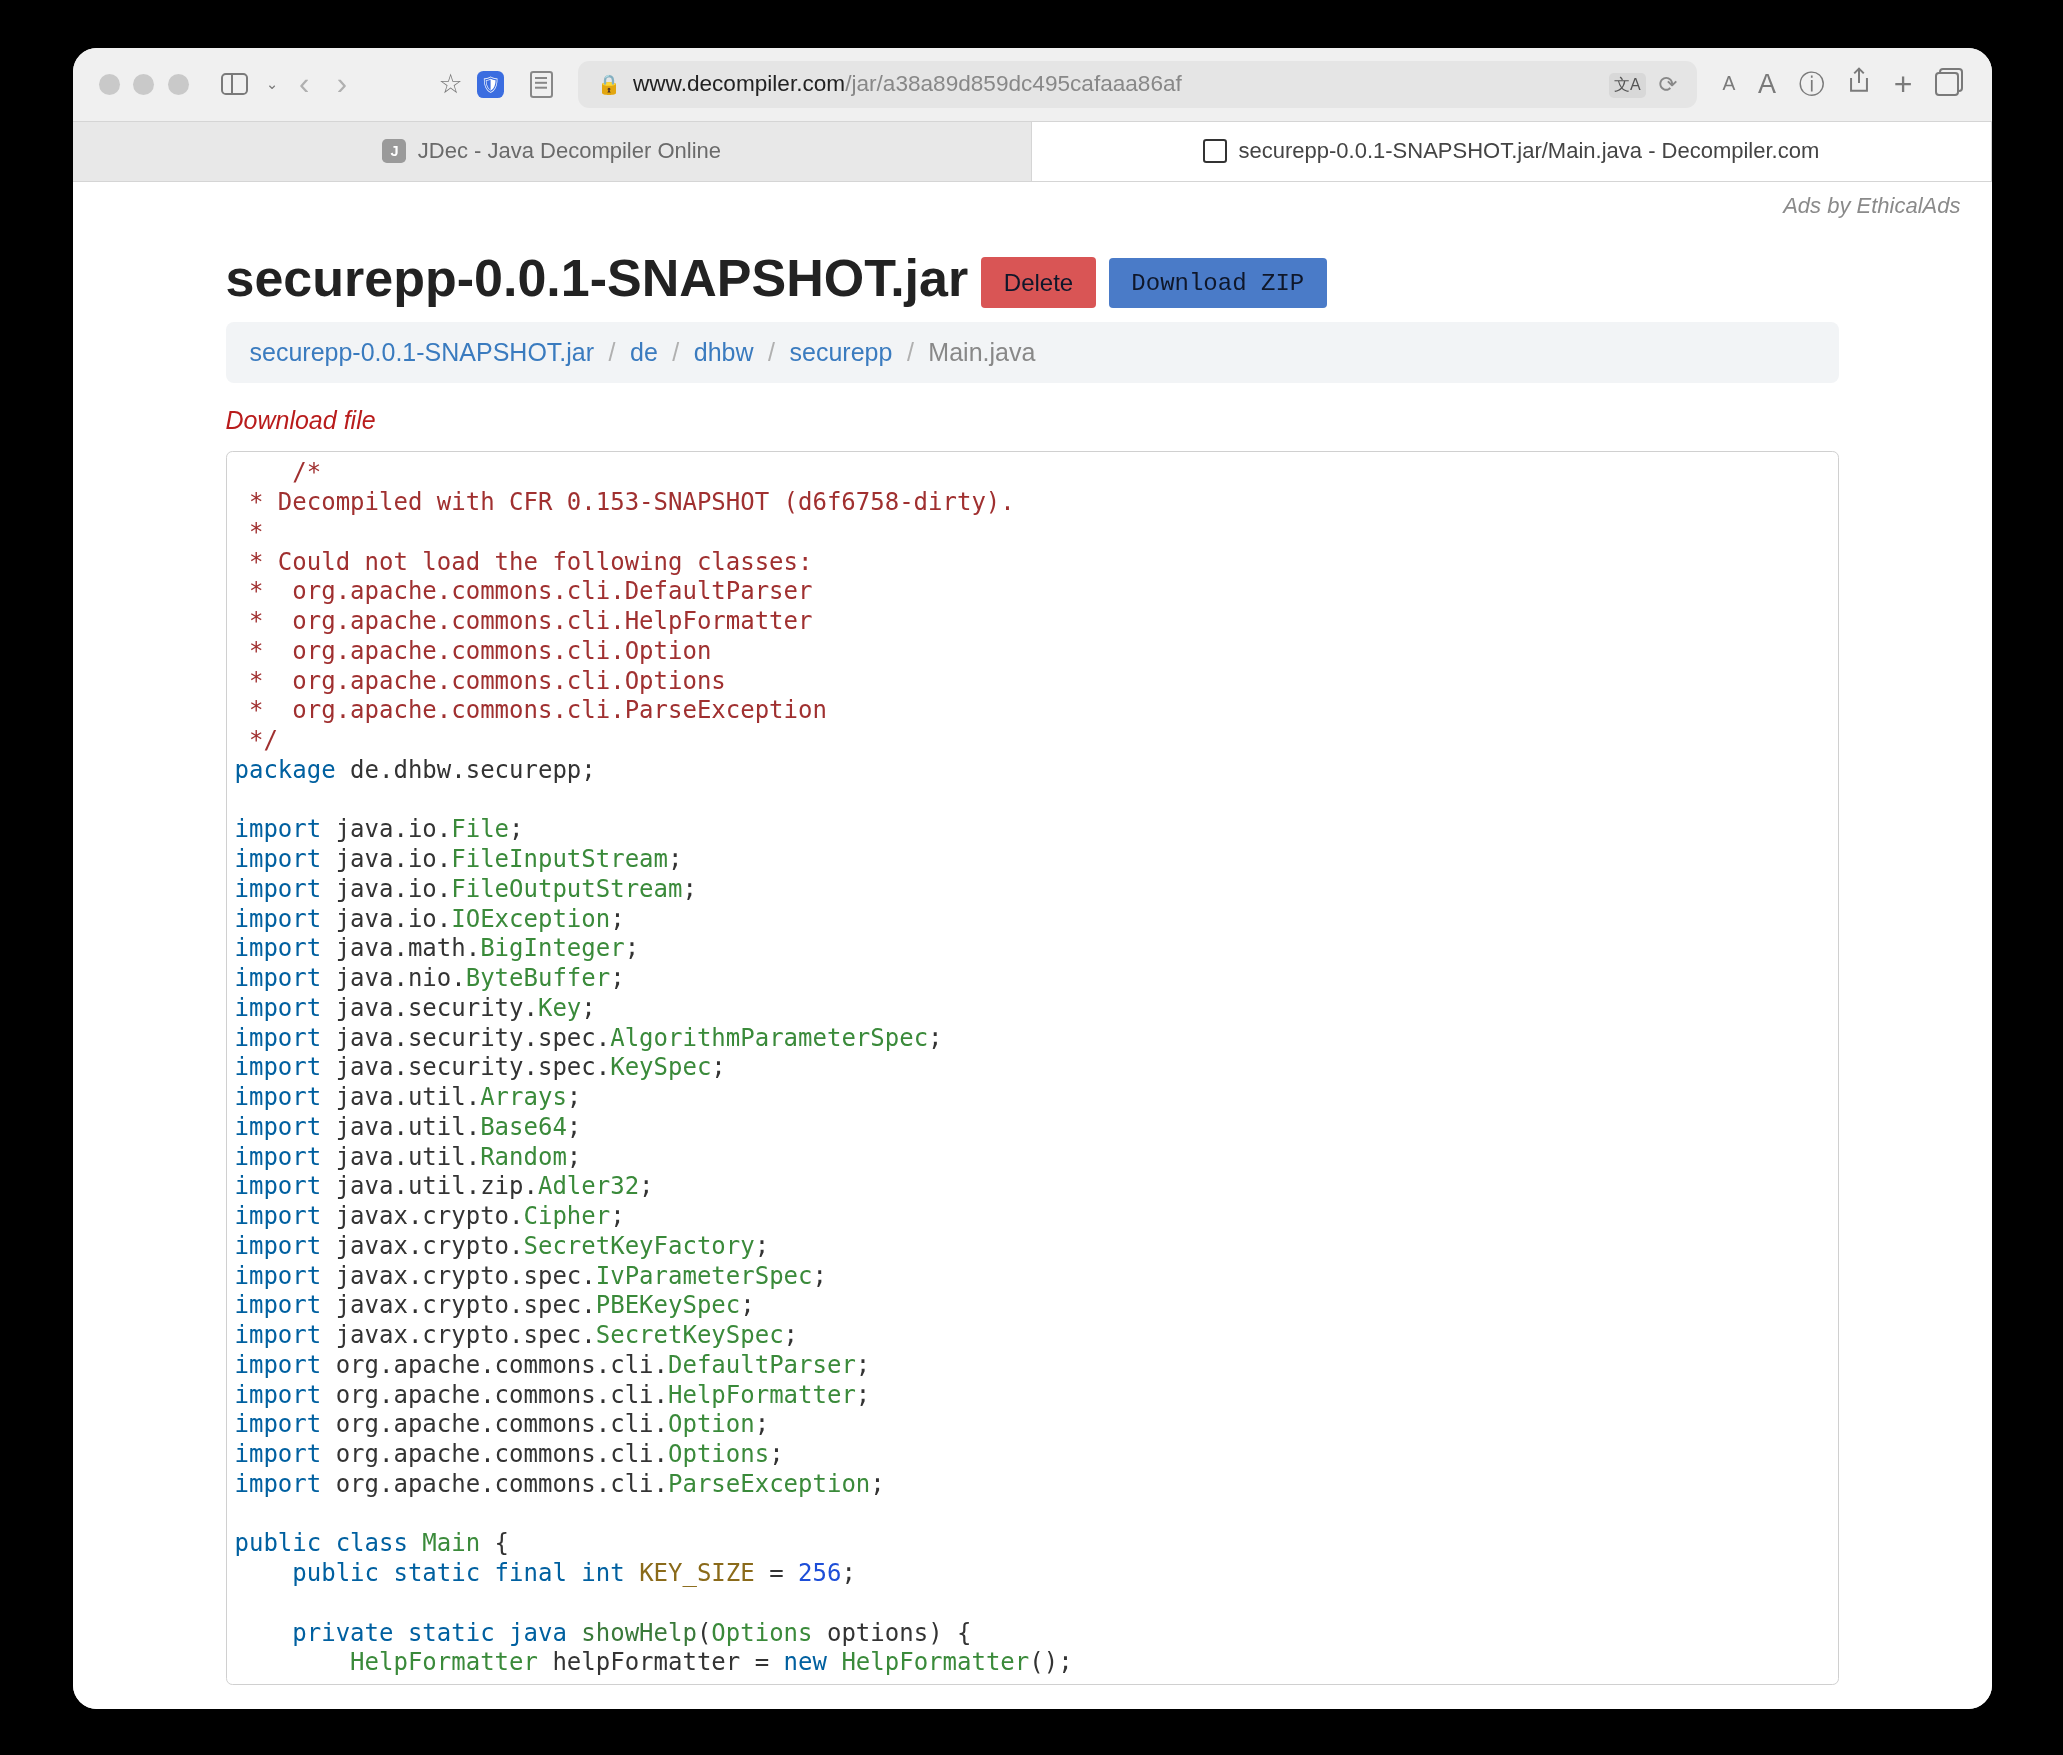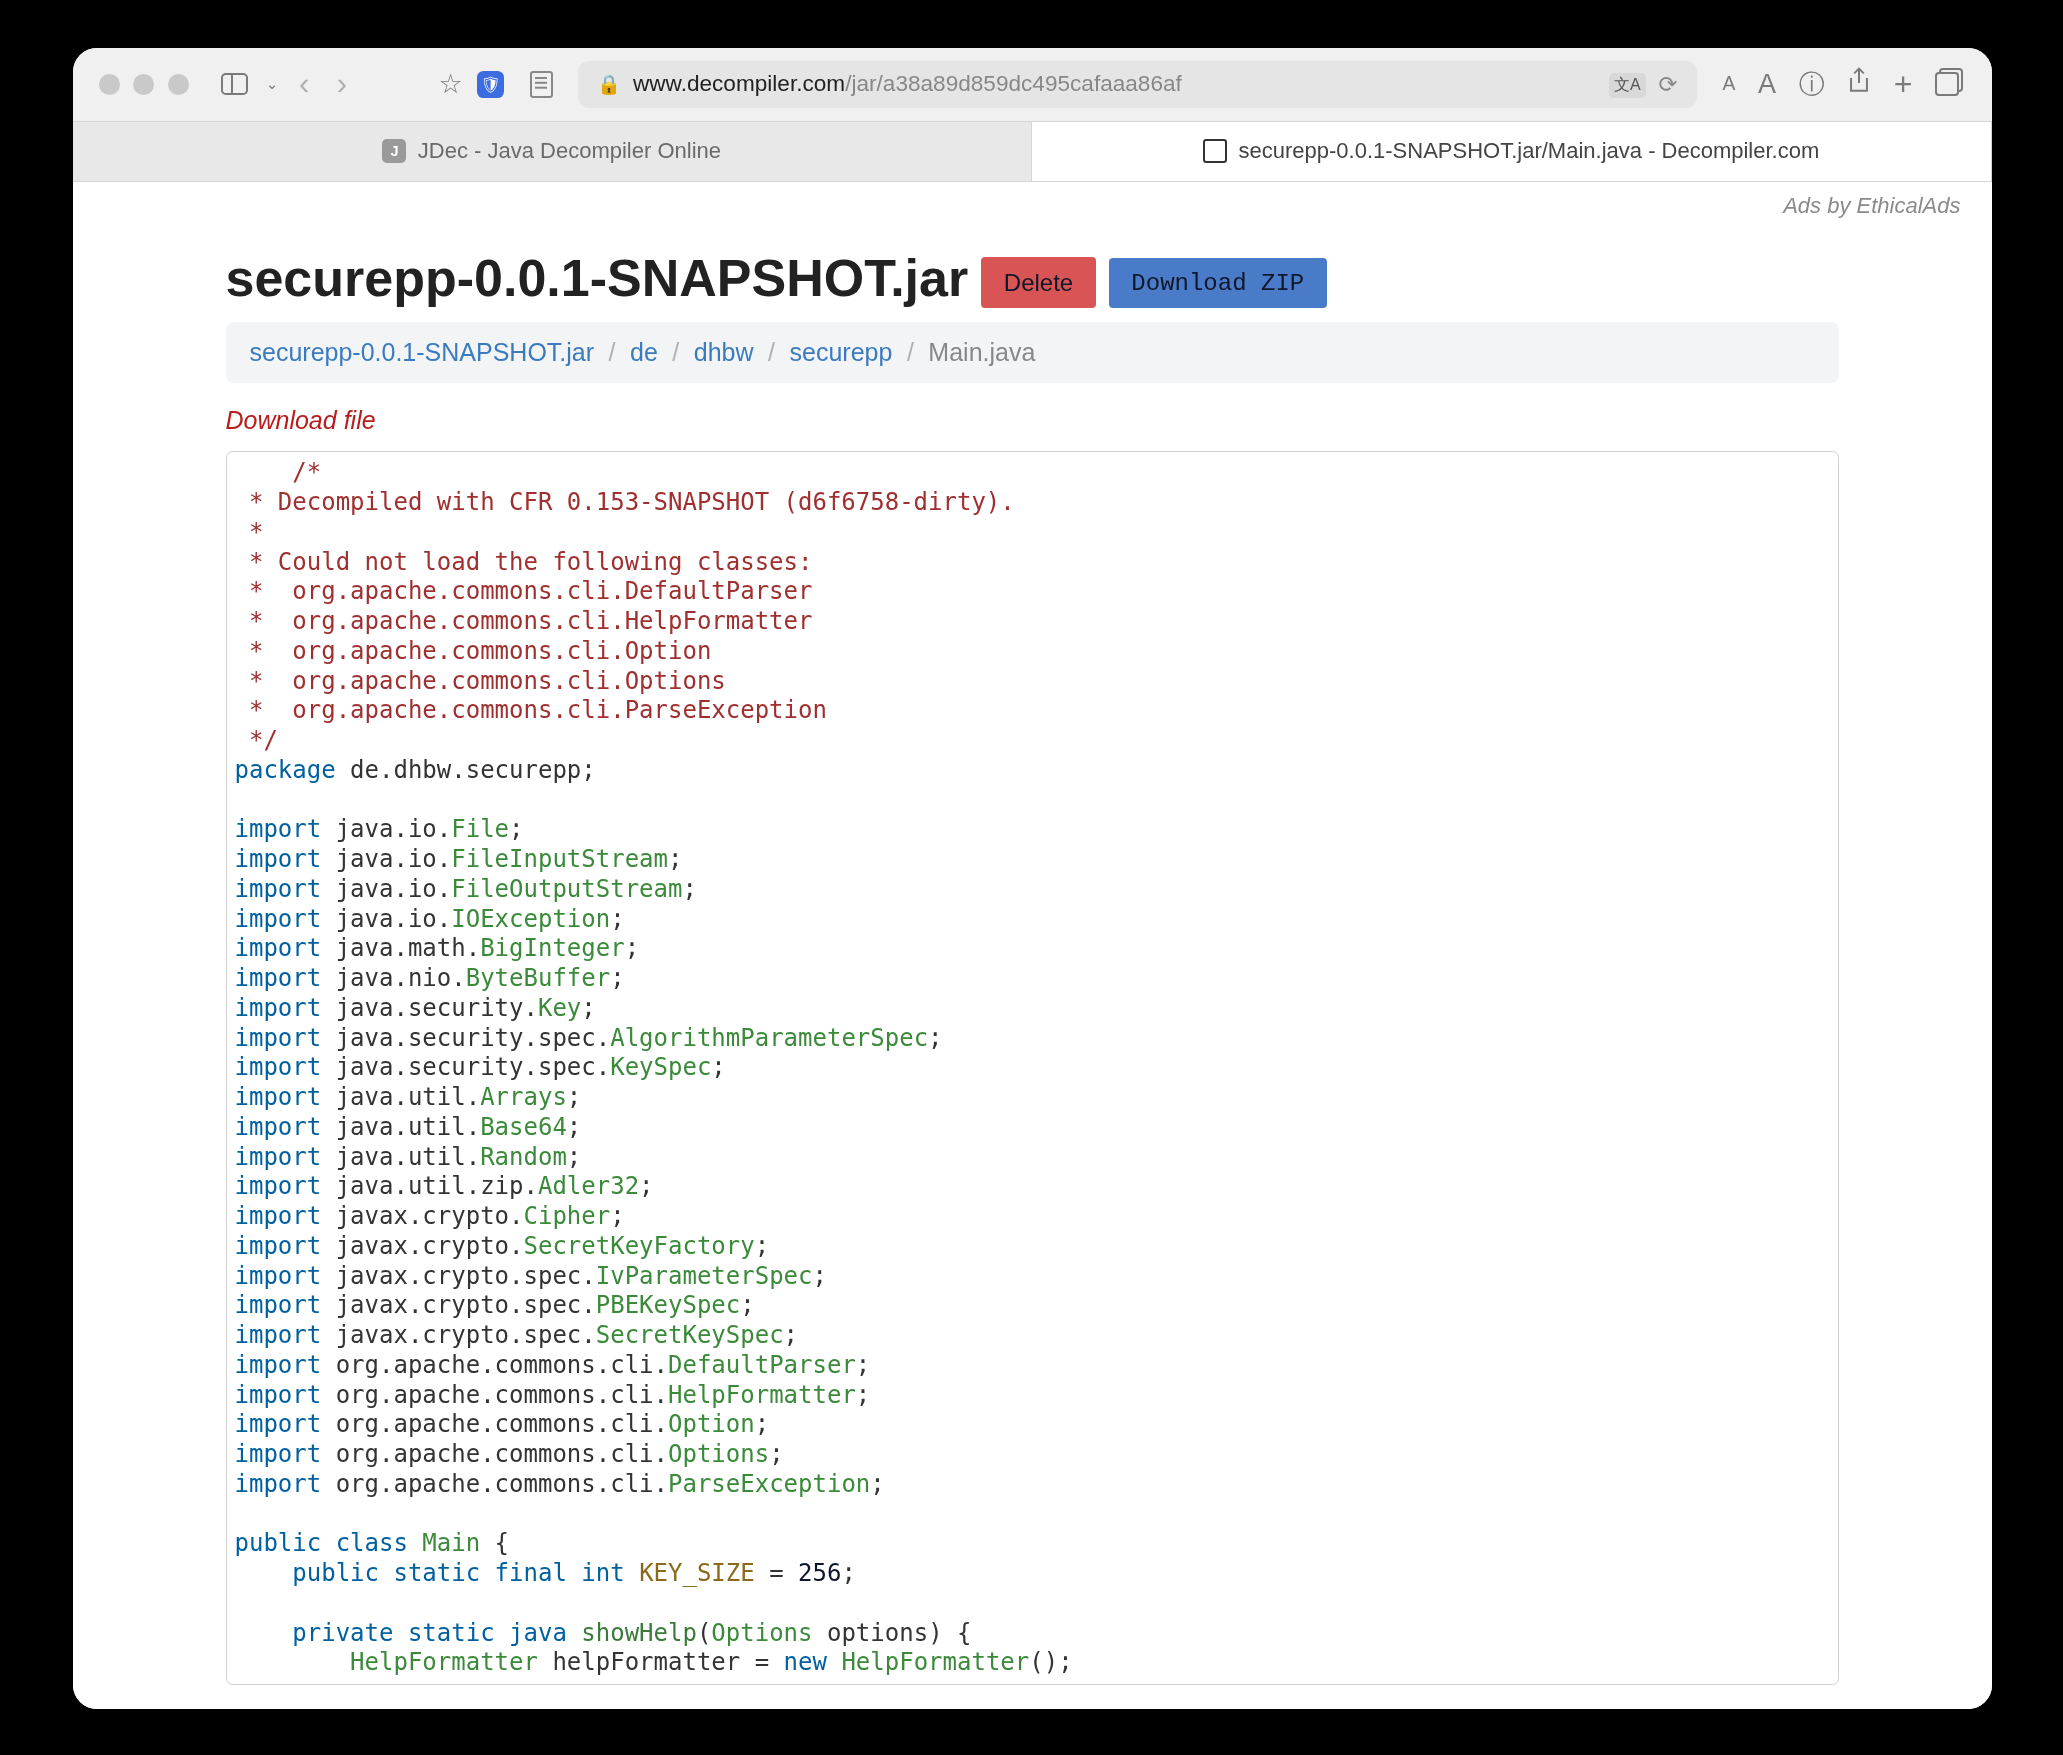--- a/index.html
+++ b/index.html
@@ -197,21 +197,21 @@
   line-height: 1.24;
   white-space: pre;
   overflow: hidden;
   color: #333;
 }
 .code-box .c { color: #a03030; }
 .code-box .k { color: #0060a0; }
 .code-box .n { color: #333; }
 .code-box .t { color: #3a8a3a; }
 .code-box .m { color: #8a6a1a; }
-.code-box .num { color: #0f172a; }
+.code-box .num { color: #1d4ed8; }
 .code-box .fn { color: #3a7a3a; }
 </style>
 </head>
 <body>
 
 <div class="window">
 
   <div class="toolbar">
     <div class="traffic-lights">
       <div class="traffic-light"></div>

